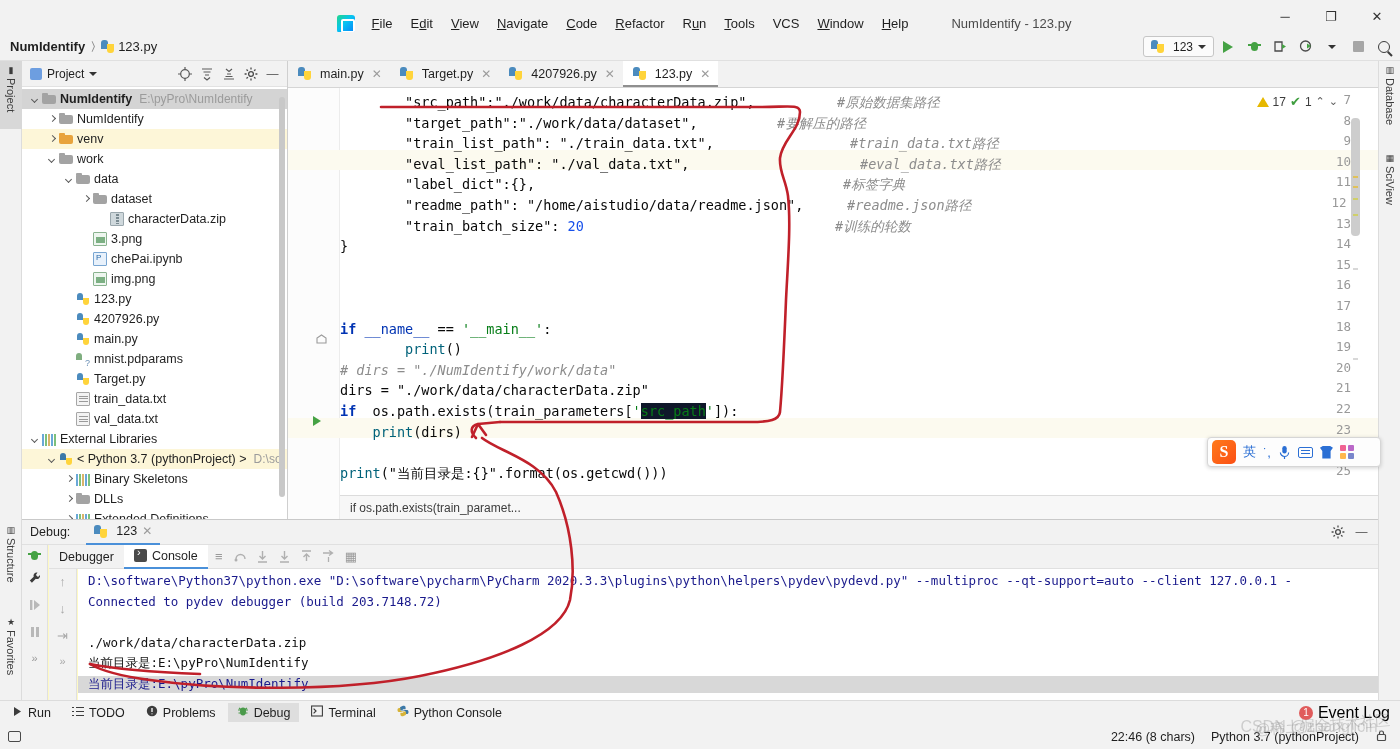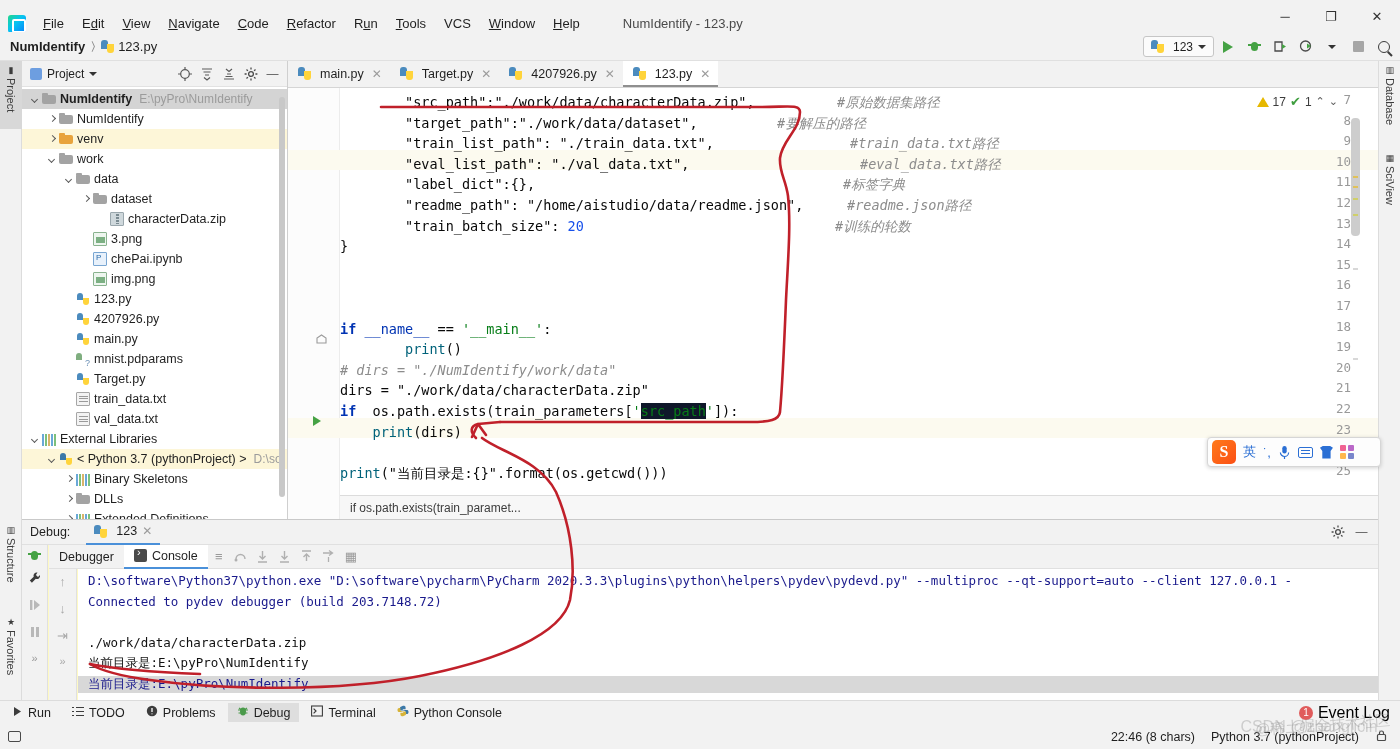--- a/index.html
+++ b/index.html
@@ -10,20 +10,21 @@
     overflow: hidden;
     -webkit-font-smoothing: antialiased;
   }
   #app { position: relative; width: 1400px; height: 749px; background: #f2f2f2; }
 
   
   .titlebar {
     position: absolute; top:0; left:0; width:1400px; height:48px;
     background:#f2f2f2; display:flex; align-items:center;
     border-bottom:1px solid #e4e4e4;
+    justify-content:center;
   }
   .app-logo {
     width:18px; height:18px; margin-left:8px; margin-right:8px; border-radius:3px;
     background:linear-gradient(135deg,#21d789 0%,#07c3f2 45%,#087cfa 100%);
     position:relative;
   }
   .app-logo::after{
     content:""; position:absolute; left:4px; top:4px; width:10px; height:10px;
     border:2px solid #fff; border-radius:2px;
   }
@@ -615,21 +616,21 @@
     <div class="codearea">
       <div class="gutter"></div>
       <div class="rowhl" style="top:61.8px;"></div>
       <div class="rowhl" style="top:329.6px;"></div>
       <div id="lnums">
           <div class="lnum" style="top: 4px;">7</div>
           <div class="lnum" style="top: 24.6px;">8</div>
           <div class="lnum" style="top: 45.2px;">9</div>
           <div class="lnum" style="top: 65.8px;">10</div>
           <div class="lnum" style="top: 86.4px;">11</div>
-          <div class="lnum" style="top: 107px;">12</div>
+          <div class="lnum" style="top: 107px; text-align: center;">12</div>
           <div class="lnum" style="top: 127.6px;">13</div>
           <div class="lnum" style="top: 148.2px;">14</div>
           <div class="lnum" style="top: 168.8px;">15</div>
           <div class="lnum" style="top: 189.4px;">16</div>
           <div class="lnum" style="top: 210px;">17</div>
           <div class="lnum" style="top: 230.6px;">18</div>
           <div class="lnum" style="top: 251.2px;">19</div>
           <div class="lnum" style="top: 271.8px;">20</div>
           <div class="lnum" style="top: 292.4px;">21</div>
           <div class="lnum" style="top: 313px;">22</div>

